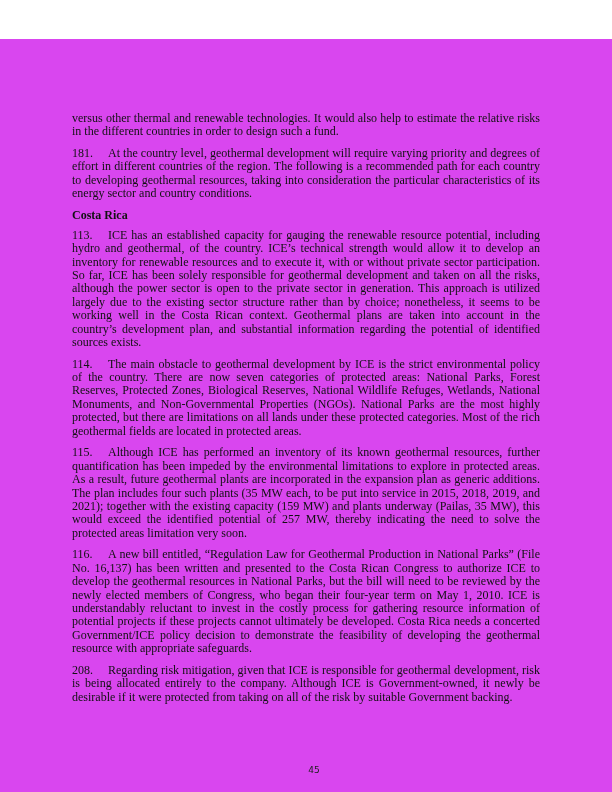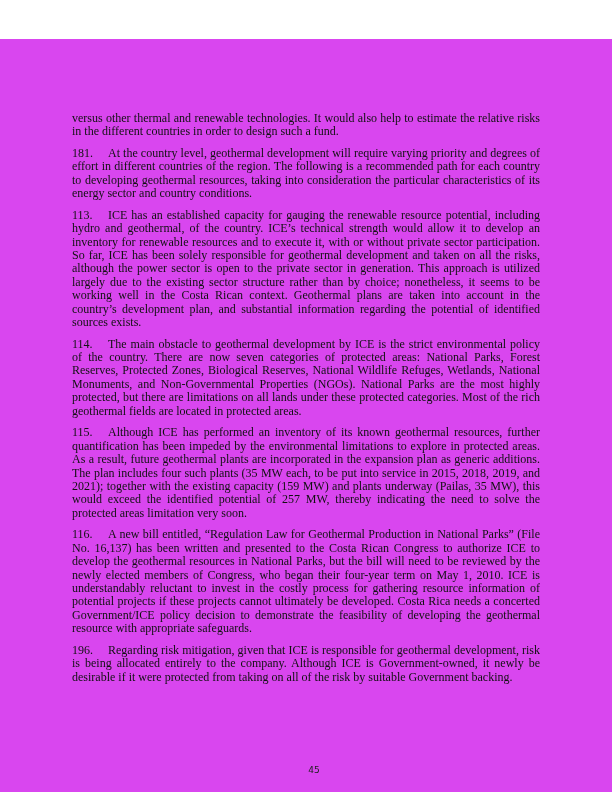--- a/index.html
+++ b/index.html
@@ -65,37 +65,38 @@
   <div class="content">
 
     <p class="para">
       <span>versus other thermal and renewable technologies.  It would also help to estimate the relative risks in the different countries in order to design such a fund.</span>
     </p>
 
     <p class="para">
       <span class="num">181.</span><span>At the country level, geothermal development will require varying priority and degrees of effort in different countries of the region. The following is a recommended path for each country to developing geothermal resources, taking into consideration the particular characteristics of its energy sector and country conditions.</span>
     </p>
 
+    <h2 class="heading">Costa Rica</h2>
 
     <p class="para">
       <span class="num">113.</span><span>ICE has an established capacity for gauging the renewable resource potential, including hydro and geothermal, of the country.  ICE’s technical strength would allow it to develop an inventory for renewable resources and to execute it, with or without private sector participation. So far, ICE has been solely responsible for geothermal development and taken on all the risks, although the power sector is open to the private sector in generation. This approach is utilized largely due to the existing sector structure rather than by choice; nonetheless, it seems to be working well in the Costa Rican context.  Geothermal plans are taken into account in the country’s development plan, and substantial information regarding the potential of identified sources exists.</span>
     </p>
 
     <p class="para">
       <span class="num">114.</span><span>The main obstacle to geothermal development by ICE is the strict environmental policy of the country. There are now seven categories of protected areas: National Parks, Forest Reserves, Protected Zones, Biological Reserves, National Wildlife Refuges, Wetlands, National Monuments, and Non-Governmental Properties (NGOs). National Parks are the most highly protected, but there are limitations on all lands under these protected categories. Most of the rich geothermal fields are located in protected areas.</span>
     </p>
 
     <p class="para">
       <span class="num">115.</span><span>Although ICE has performed an inventory of its known geothermal resources, further quantification has been impeded by the environmental limitations to explore in protected areas. As a result, future geothermal plants are incorporated in the expansion plan as generic additions. The plan includes four such plants (35 MW each, to be put into service in 2015, 2018, 2019, and 2021); together with the existing capacity (159 MW) and plants underway (Pailas, 35 MW), this would exceed the identified potential of 257 MW, thereby indicating the need to solve the protected areas limitation very soon.</span>
     </p>
 
     <p class="para">
       <span class="num">116.</span><span>A new bill entitled, “Regulation Law for Geothermal Production in National Parks” (File No. 16,137) has been written and presented to the Costa Rican Congress to authorize ICE to develop the geothermal resources in National Parks, but the bill will need to be reviewed by the newly elected members of Congress, who began their four-year term on May 1, 2010. ICE is understandably reluctant to invest in the costly process for gathering resource information of potential projects if these projects cannot ultimately be developed.  Costa Rica needs a concerted Government/ICE policy decision to demonstrate the feasibility of developing the geothermal resource with appropriate safeguards.</span>
     </p>
 
     <p class="para">
-      <span class="num">196.</span><span>Regarding risk mitigation, given that ICE is responsible for geothermal development, risk is being allocated entirely to the company. Although ICE is Government-owned, it newly be desirable if it were protected from taking on all of the risk by suitable Government backing.</span>
+      <span class="num">208.</span><span>Regarding risk mitigation, given that ICE is responsible for geothermal development, risk is being allocated entirely to the company. Although ICE is Government-owned, it newly be desirable if it were protected from taking on all of the risk by suitable Government backing.</span>
     </p>
 
   </div>
 
   <div class="page-number">45</div>
 </div>
 
 </body></html>

